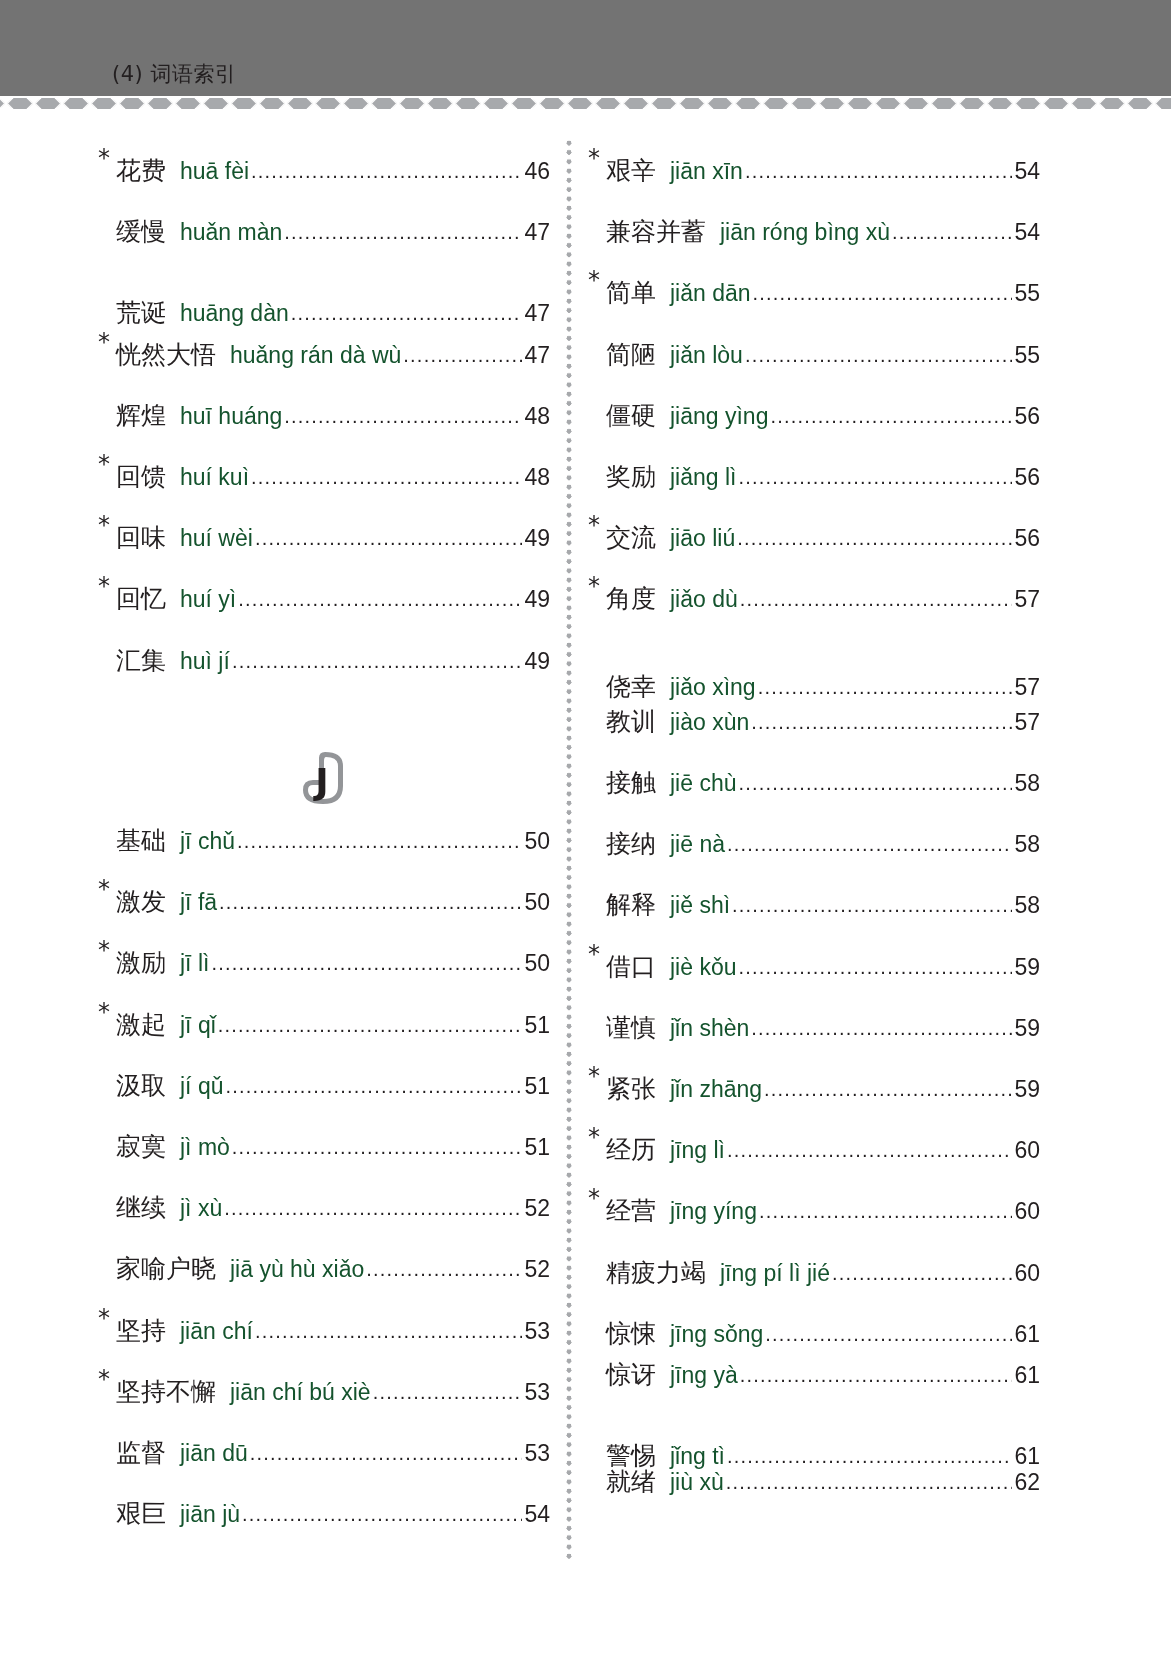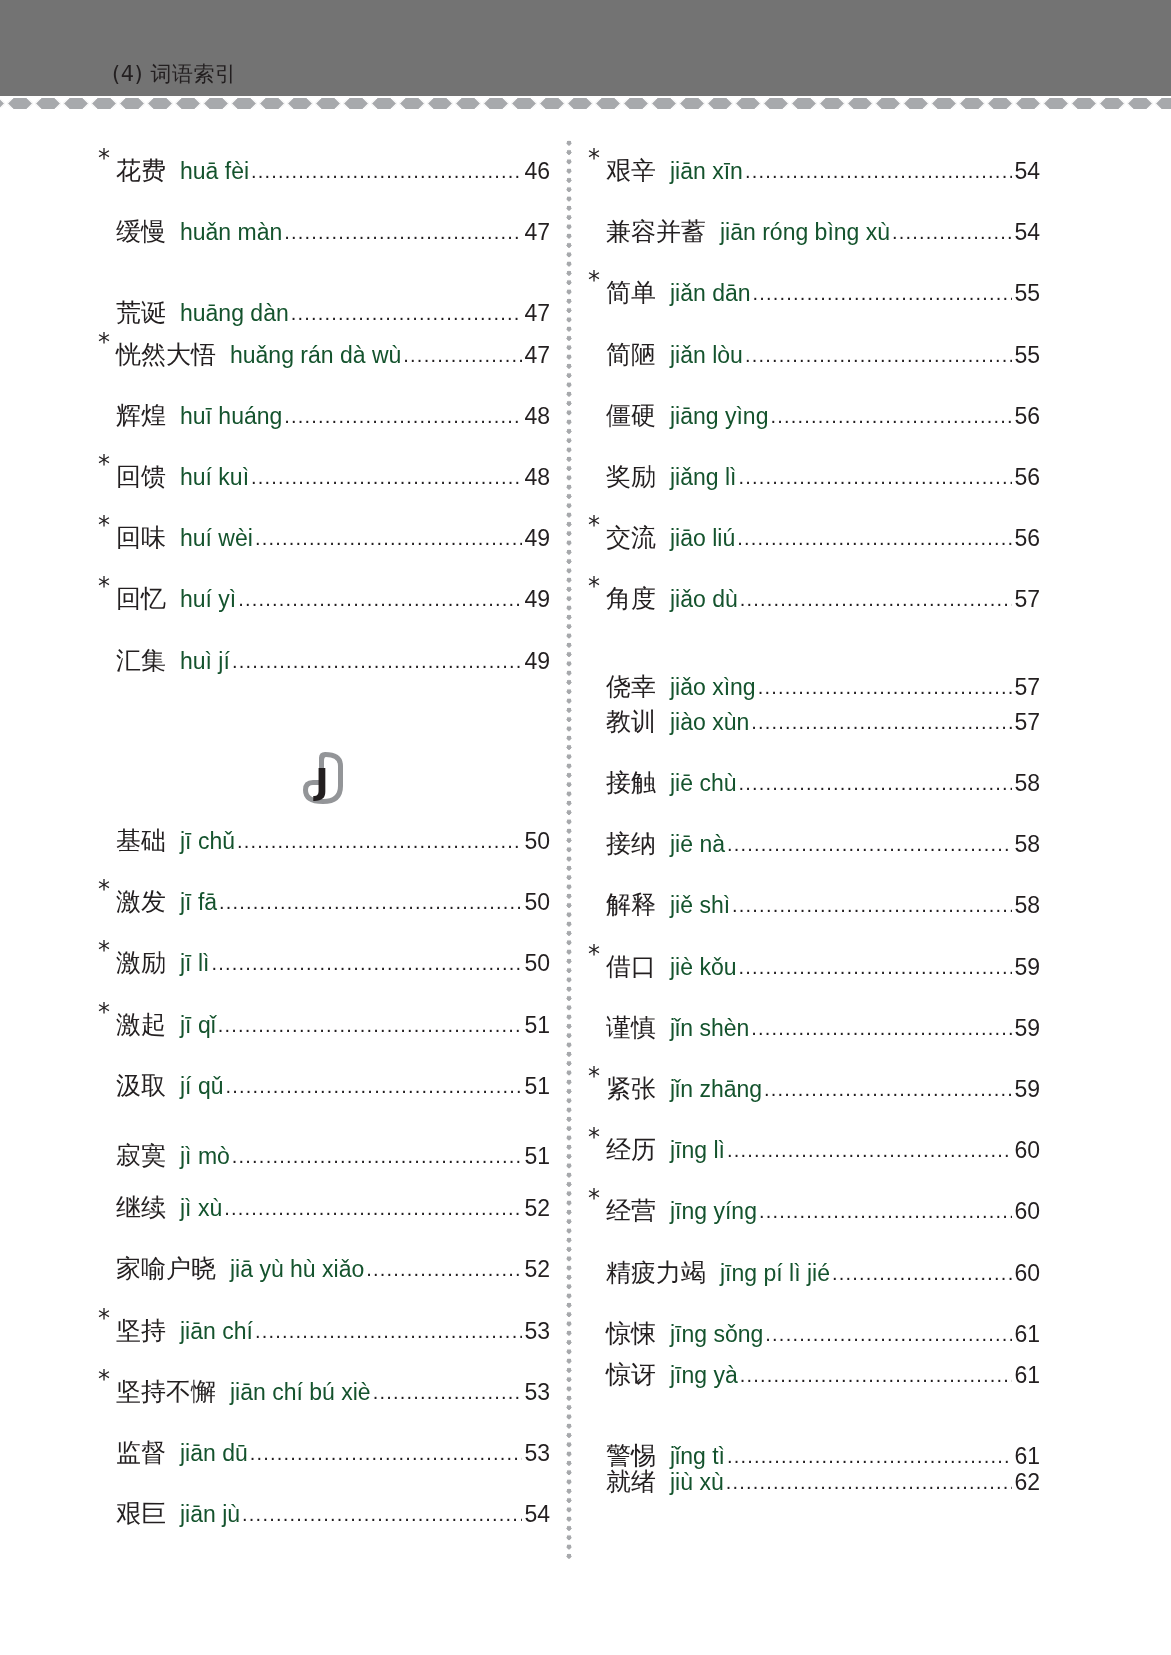--- a/index.html
+++ b/index.html
@@ -185,21 +185,21 @@
     <span class="leader"></span>
     <span class="page">51</span>
   </div>
     <div class="entry" style="top: 914.8px;">
     <span class="star"></span>
     <span class="word">汲取</span>
     <span class="pinyin">jí qǔ</span>
     <span class="leader"></span>
     <span class="page">51</span>
   </div>
-    <div class="entry" style="top: 976px; margin-top: 9px;">
+    <div class="entry" style="top: 976px;">
     <span class="star"></span>
     <span class="word">寂寞</span>
     <span class="pinyin">jì mò</span>
     <span class="leader"></span>
     <span class="page">51</span>
   </div>
     <div class="entry" style="top: 1037.2px;">
     <span class="star"></span>
     <span class="word">继续</span>
     <span class="pinyin">jì xù</span>

